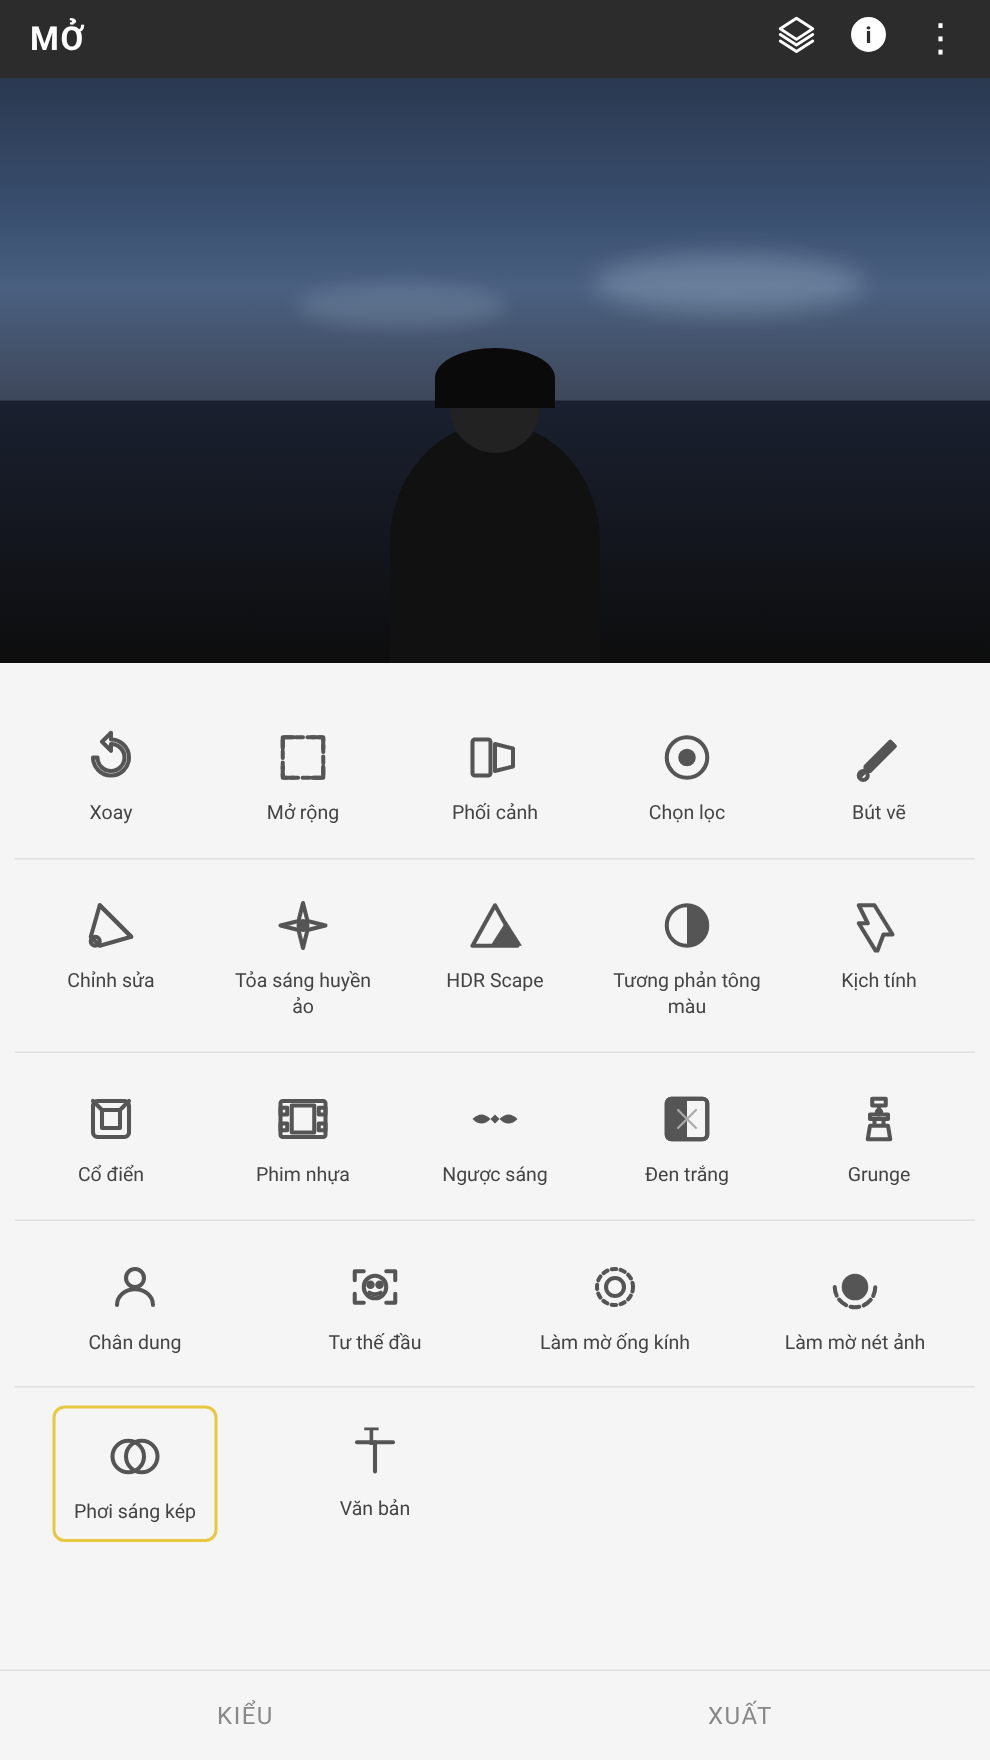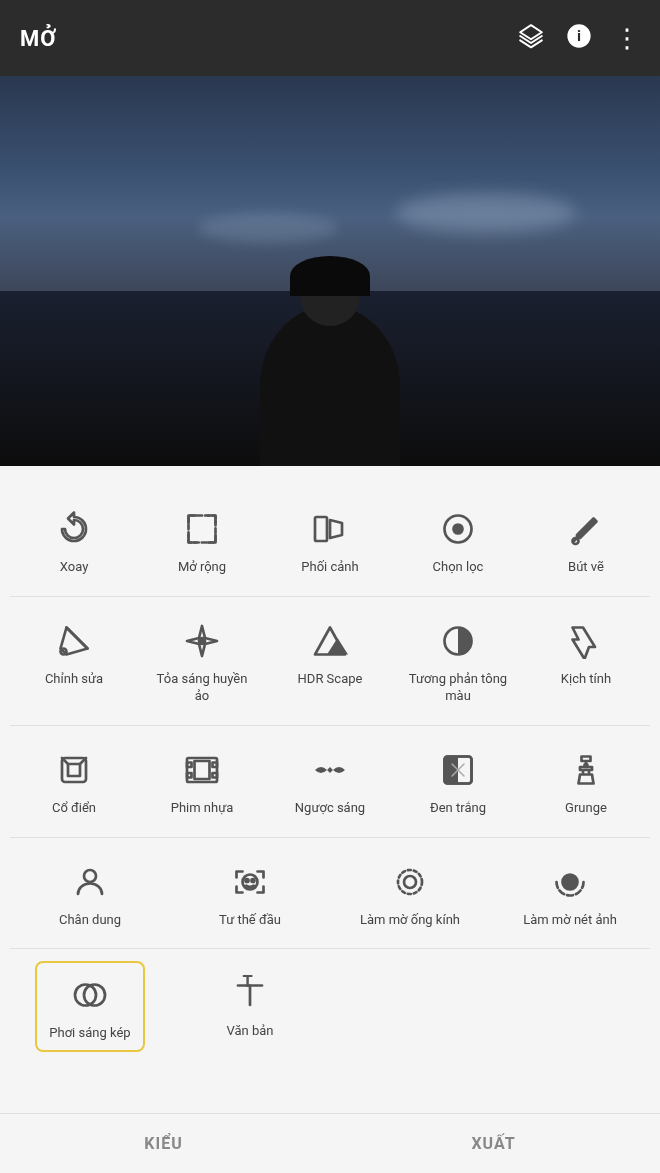--- a/index.html
+++ b/index.html
@@ -8,21 +8,21 @@
       min-height: 1173px;
       background: #f5f5f5;
       font-family: 'Roboto', Arial, sans-serif;
       display: flex;
       flex-direction: column;
     }
 
     
     .top-bar {
       background: #2c2c2c;
-      height: 76px;
+      height: 52px;
       display: flex;
       align-items: center;
       justify-content: space-between;
       padding: 0 20px;
     }
     .top-bar-title {
       color: #ffffff;
       font-size: 22px;
       font-weight: bold;
       letter-spacing: 1px;
@@ -112,21 +112,21 @@
     .bottom-nav {
       background: #f5f5f5;
       height: 60px;
       display: flex;
       align-items: center;
       justify-content: space-around;
       border-top: 1px solid #e0e0e0;
     }
     .bottom-nav-item {
       font-size: 16px;
-      font-weight: bold;
+      font-weight: normal;
       letter-spacing: 1px;
       color: #888888;
       cursor: pointer;
       padding: 10px 30px;
     }
     .bottom-nav-item.active {
       color: #4a9fd4;
     }
 
     

